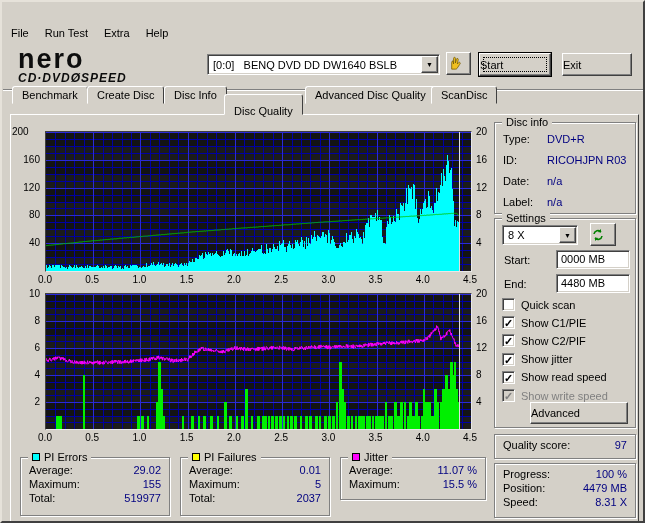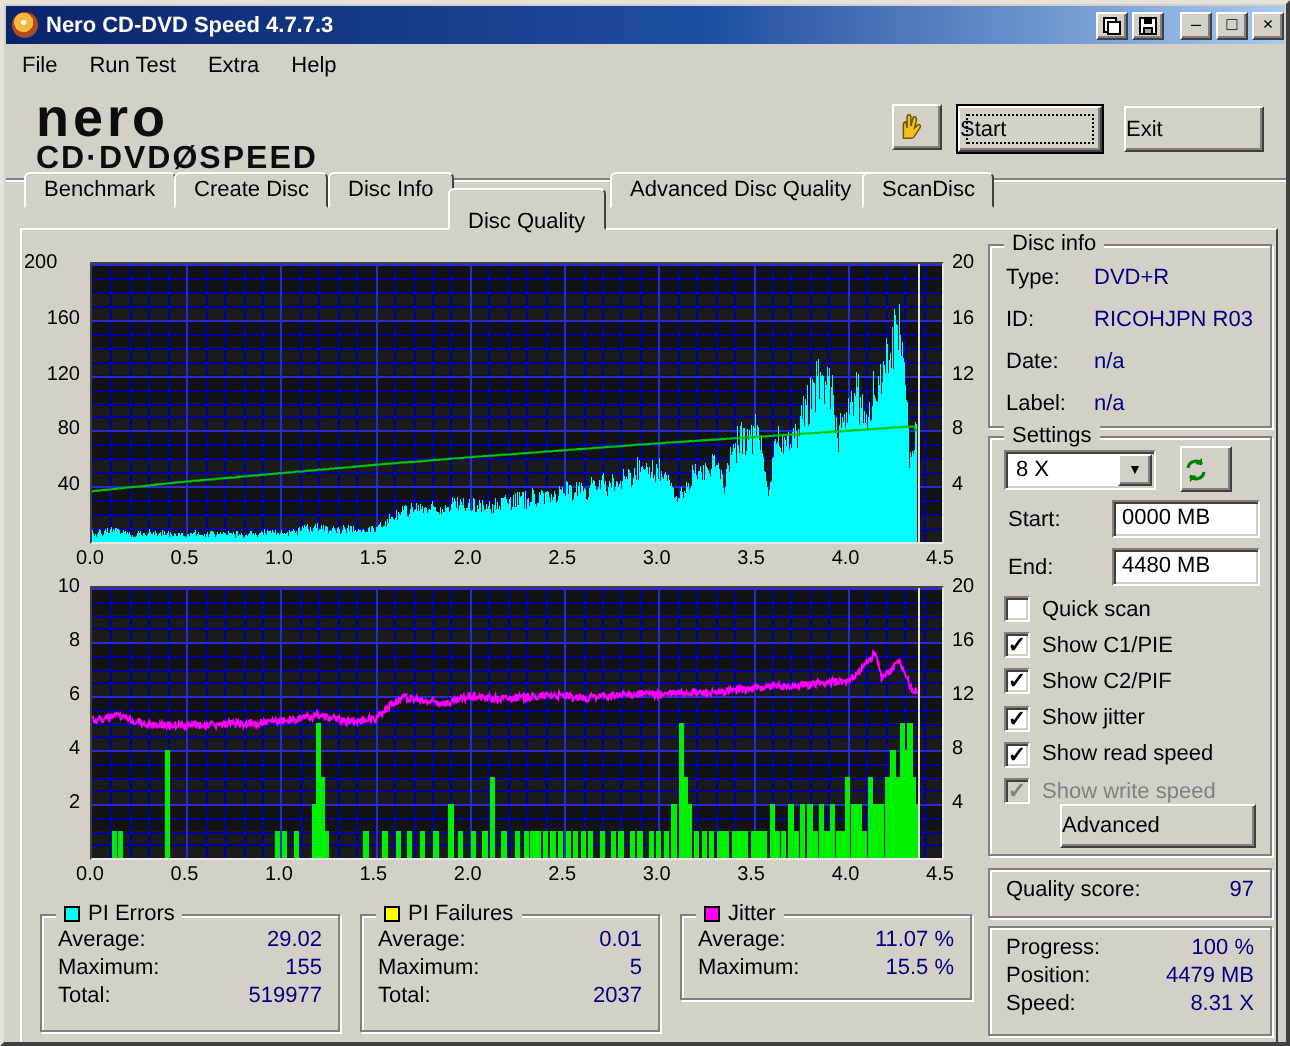--- a/index.html
+++ b/index.html
@@ -21,21 +21,21 @@
   .tb-gap{width:6px}
   .tb-btn svg{display:block}
   .tb-text{flex:1 1 auto;white-space:nowrap;overflow:hidden}
   .glyph{font-size:9px;line-height:9px}
   
   .menubar{position:absolute;left:1px;top:21px;right:1px;height:20px;display:flex;align-items:center}
   .menu-item{padding:3px 8px}
   
   .logo{position:absolute;left:16px;top:45px;width:150px;color:#0d0d0d}
   .logo-top{font-size:27px;font-weight:bold;letter-spacing:2px;line-height:24px}
-  .logo-bottom{font-size:16px;font-weight:bold;letter-spacing:1px}
+  .logo-bottom{font-size:12px;font-weight:bold;font-style:italic;letter-spacing:1px}
   .sunken{background:#fff;border:1px solid;border-color:#808080 #fff #fff #808080;
     box-shadow:inset 1px 1px 0 #404040, inset -1px -1px 0 #d4d0c8}
   .combo{display:flex;align-items:center}
   .combo-text{padding-left:5px;white-space:pre;flex:1 1 auto;overflow:hidden}
   .combo-arrow{width:17px;align-self:stretch;margin:1px;background:#d4d0c8;
     border:1px solid;border-color:#fff #404040 #404040 #fff;box-shadow:inset -1px -1px 0 #808080;
     display:flex;align-items:center;justify-content:center;font-size:7px;flex:0 0 auto}
   .btn{background:#d4d0c8;border:1px solid;border-color:#fff #404040 #404040 #fff;
     box-shadow:inset -1px -1px 0 #808080;display:flex;align-items:center;}
   .btn-default{box-shadow:0 0 0 1px #000, inset -1px -1px 0 #808080}
@@ -70,54 +70,37 @@
     font-size:11px;line-height:12px;text-align:center;font-weight:bold}
   .cb.disabled{background:#d4d0c8;color:#808080}
   .lab-disabled{color:#808080}
   .input{padding:2px 4px;background:#fff}
 </style>
 </head>
 <body>
 
 <div id="win">
 
-  <div class="titlebar">
-    <span class="app-icon"></span>
-    <span class="tb-text">Nero CD-DVD Speed 4.7.7.3</span>
-    <span class="tb-btn">
-      <svg width="10" height="10" viewBox="0 0 10 10">
-          <rect x="1" y="1" width="6" height="7" fill="#fff" stroke="#000"></rect>
-          <rect x="3" y="3" width="6" height="6" fill="#fff" stroke="#000"></rect>
-        </svg>
-    </span>
-    <span class="tb-btn">
-      <svg width="10" height="10" viewBox="0 0 10 10">
-          <rect x="1" y="1" width="8" height="8" fill="#fff" stroke="#000"></rect>
-          <rect x="3" y="1" width="4" height="3" fill="#000"></rect>
-          <rect x="3" y="6" width="4" height="3" fill="#9aa" stroke="#000"></rect>
-        </svg>
-    </span>
-    <span class="tb-gap"></span>
-    <span class="tb-btn glyph">–</span>
-    <span class="tb-btn glyph">□</span>
-    <span class="tb-btn glyph">×</span>
-  </div>
 
   <div class="menubar">
     <span class="menu-item">File</span>
     <span class="menu-item">Run Test</span>
     <span class="menu-item">Extra</span>
     <span class="menu-item">Help</span>
   </div>
 
   <div class="logo">
     <div class="logo-top">nero</div>
     <div class="logo-bottom"><span></span><span>CD·DVD</span><span>Ø</span><span>SPEED</span></div>
   </div>
 
+  <div class="abs sunken combo" style="left:205px;top:52px;width:233px;height:21px">
+    <span class="combo-text">[0:0]   BENQ DVD DD DW1640 BSLB</span>
+    <span class="combo-arrow">▼</span>
+  </div>
 
   <div class="abs btn" style="left:444px;top:50px;width:25px;height:23px">
     <svg width="15" height="15" viewBox="0 0 16 16">
       <path fill="#f0c020" stroke="#705800" stroke-width="0.8" d="M5 14 L5 7 Q5 5.2 6.3 5.2 L7 8.5 L7 2.8 Q7 1.4 8 1.4 Q9 1.4 9 2.8 L9 7.5 L10 3.6 Q10.4 2.2 11.4 2.6 Q12.2 3 11.9 4.6 L11 8.5 L12.5 7 Q13.5 6.2 14 7.2 Q14.4 8 13.5 9 L10.6 13.4 Q10.1 14 9.2 14 Z"></path>
     </svg>
   </div>
 
   <div class="abs btn btn-default" style="left:477px;top:51px;width:72px;height:23px">
     <span>Start</span>
     <span class="focus-rect"></span>

